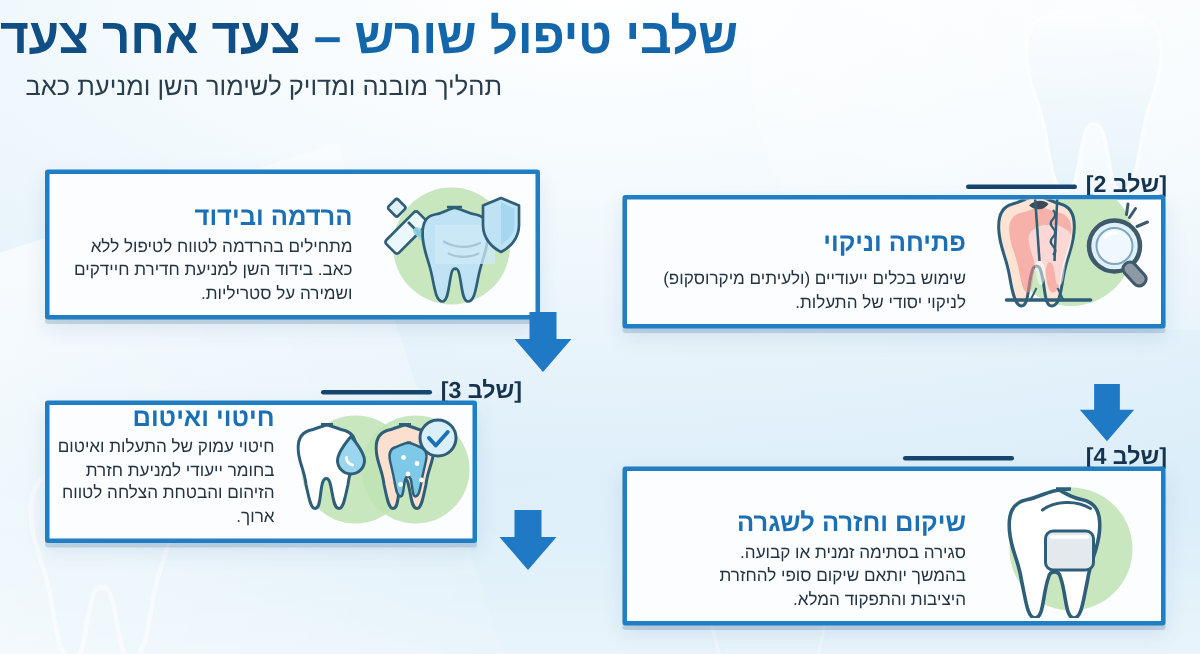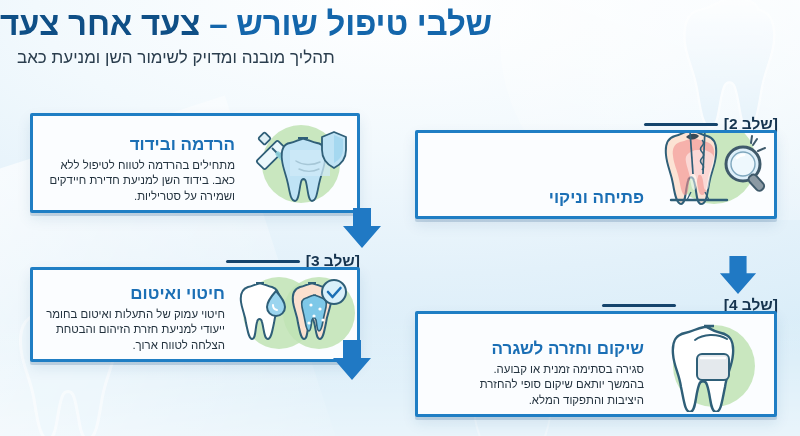--- a/index.html
+++ b/index.html
@@ -168,20 +168,21 @@
   </svg>
 
   <div class="steplabel" style="right:22px;top:115px;" data-interactable="false">
     <span data-interactable="false">[שלב 2]</span>
     <span class="rule" data-interactable="false"></span>
   </div>
 
   <div class="card" style="left:415px;top:130px;width:362px;height:89px;" data-interactable="true">
     <div class="txt" data-interactable="false">
       <div class="h" data-interactable="false">פתיחה וניקוי</div>
+      <div class="p second" data-interactable="false">שימוש בכלים ייעודיים (ולעיתים מיקרוסקופ) לניקוי יסודי של התעלות.</div>
     </div>
     <div class="icon" style="width:120px;height:108px;" data-interactable="false">
       <span class="blob" style="width:84px;height:84px;" data-interactable="false"></span>
       <svg width="114" height="100" viewBox="0 0 114 100" data-interactable="false">
 
         <path d="M40 18c-11 0-14 4-22 6-8 2-10 9-9 19 1 11 5 17 7 29 2 12 4 20 8 20 5 0 4-13 7-23 1-5 5-5 6 0 3 10 2 23 7 23 5 0 6-8 8-20 2-12 6-18 7-29 1-10-1-17-9-19-8-2-11-6-22-6z" fill="#fce3d4" stroke="#2f5f78" stroke-width="2"></path>
         <path d="M40 26c-8 0-11 3-17 4-6 2-8 7-7 14 1 9 4 13 6 23 2 10 3 16 6 16 4 0 3-10 5-18 1-4 5-4 6 0 2 8 2 18 6 18 4 0 4-6 6-16 2-10 5-14 6-23 1-7-1-12-7-14-6-1-9-4-17-4z" fill="#f28f8f" opacity=".6"></path>
         <path d="M40 38c-4 0-6 2-8 3-3 2-4 5-3 9 1 6 3 9 4 16 1 7 2 12 4 12 3 0 2-8 4-13 0-3 3-3 4 0 2 5 1 13 4 13 3 0 3-5 4-12 1-7 3-10 4-16 1-4 0-7-3-9-2-1-4-3-8-3z" fill="#ffffff" opacity=".5"></path>
         <path d="M29 25c4-4 10-4 13-1-3 4-8 5-13 1z" fill="#3b4a56"></path>
 
@@ -204,26 +205,26 @@
           <path d="M100 27l-4 6M108 36l-7 3M95 24l-1 7"></path>
         </g>
       </svg>
     </div>
   </div>
 
   <svg class="arrow" style="left:716px;top:256px;" width="44" height="40" viewBox="0 0 44 42" data-interactable="false">
     <path d="M13 0h18v18h10L22 40 3 18h10z" fill="#2079c4"></path>
   </svg>
 
-  <div class="steplabel" style="right:440px;top:252px;justify-content:space-between;" data-interactable="false">
+  <div class="steplabel" style="right:452px;top:252px;justify-content:space-between;" data-interactable="false">
     <span data-interactable="false">[שלב 3]</span>
     <span class="rule" data-interactable="false"></span>
   </div>
 
-  <div class="card" style="left:30px;top:267px;width:330px;height:95px;" data-interactable="true">
+  <div class="card" style="left:30px;top:267px;width:288px;height:95px;" data-interactable="true">
     <div class="txt" data-interactable="false">
       <div class="h" data-interactable="false">חיטוי ואיטום</div>
       <div class="p" data-interactable="false">חיטוי עמוק של התעלות ואיטום בחומר ייעודי למניעת חזרת הזיהום והבטחת הצלחה לטווח ארוך.</div>
     </div>
     <div class="icon" style="width:122px;" data-interactable="false">
       <span class="blob" style="width:72px;height:72px;left:8px;" data-interactable="false"></span>
       <span class="blob" style="width:72px;height:72px;left:48px;" data-interactable="false"></span>
       <svg width="116" height="76" viewBox="0 0 116 76" data-interactable="false">
 
         <path d="M26 8c-8 0-10 3-16 4-6 2-8 7-7 15 1 8 4 12 5 21 2 9 3 16 6 16 4 0 3-10 5-17 1-4 4-4 5 0 2 7 2 17 6 17 3 0 4-7 6-16 1-9 4-13 5-21 1-8-1-13-7-15-6-1-8-4-16-4z" fill="#ffffff" stroke="#2f5f78" stroke-width="2"></path>

